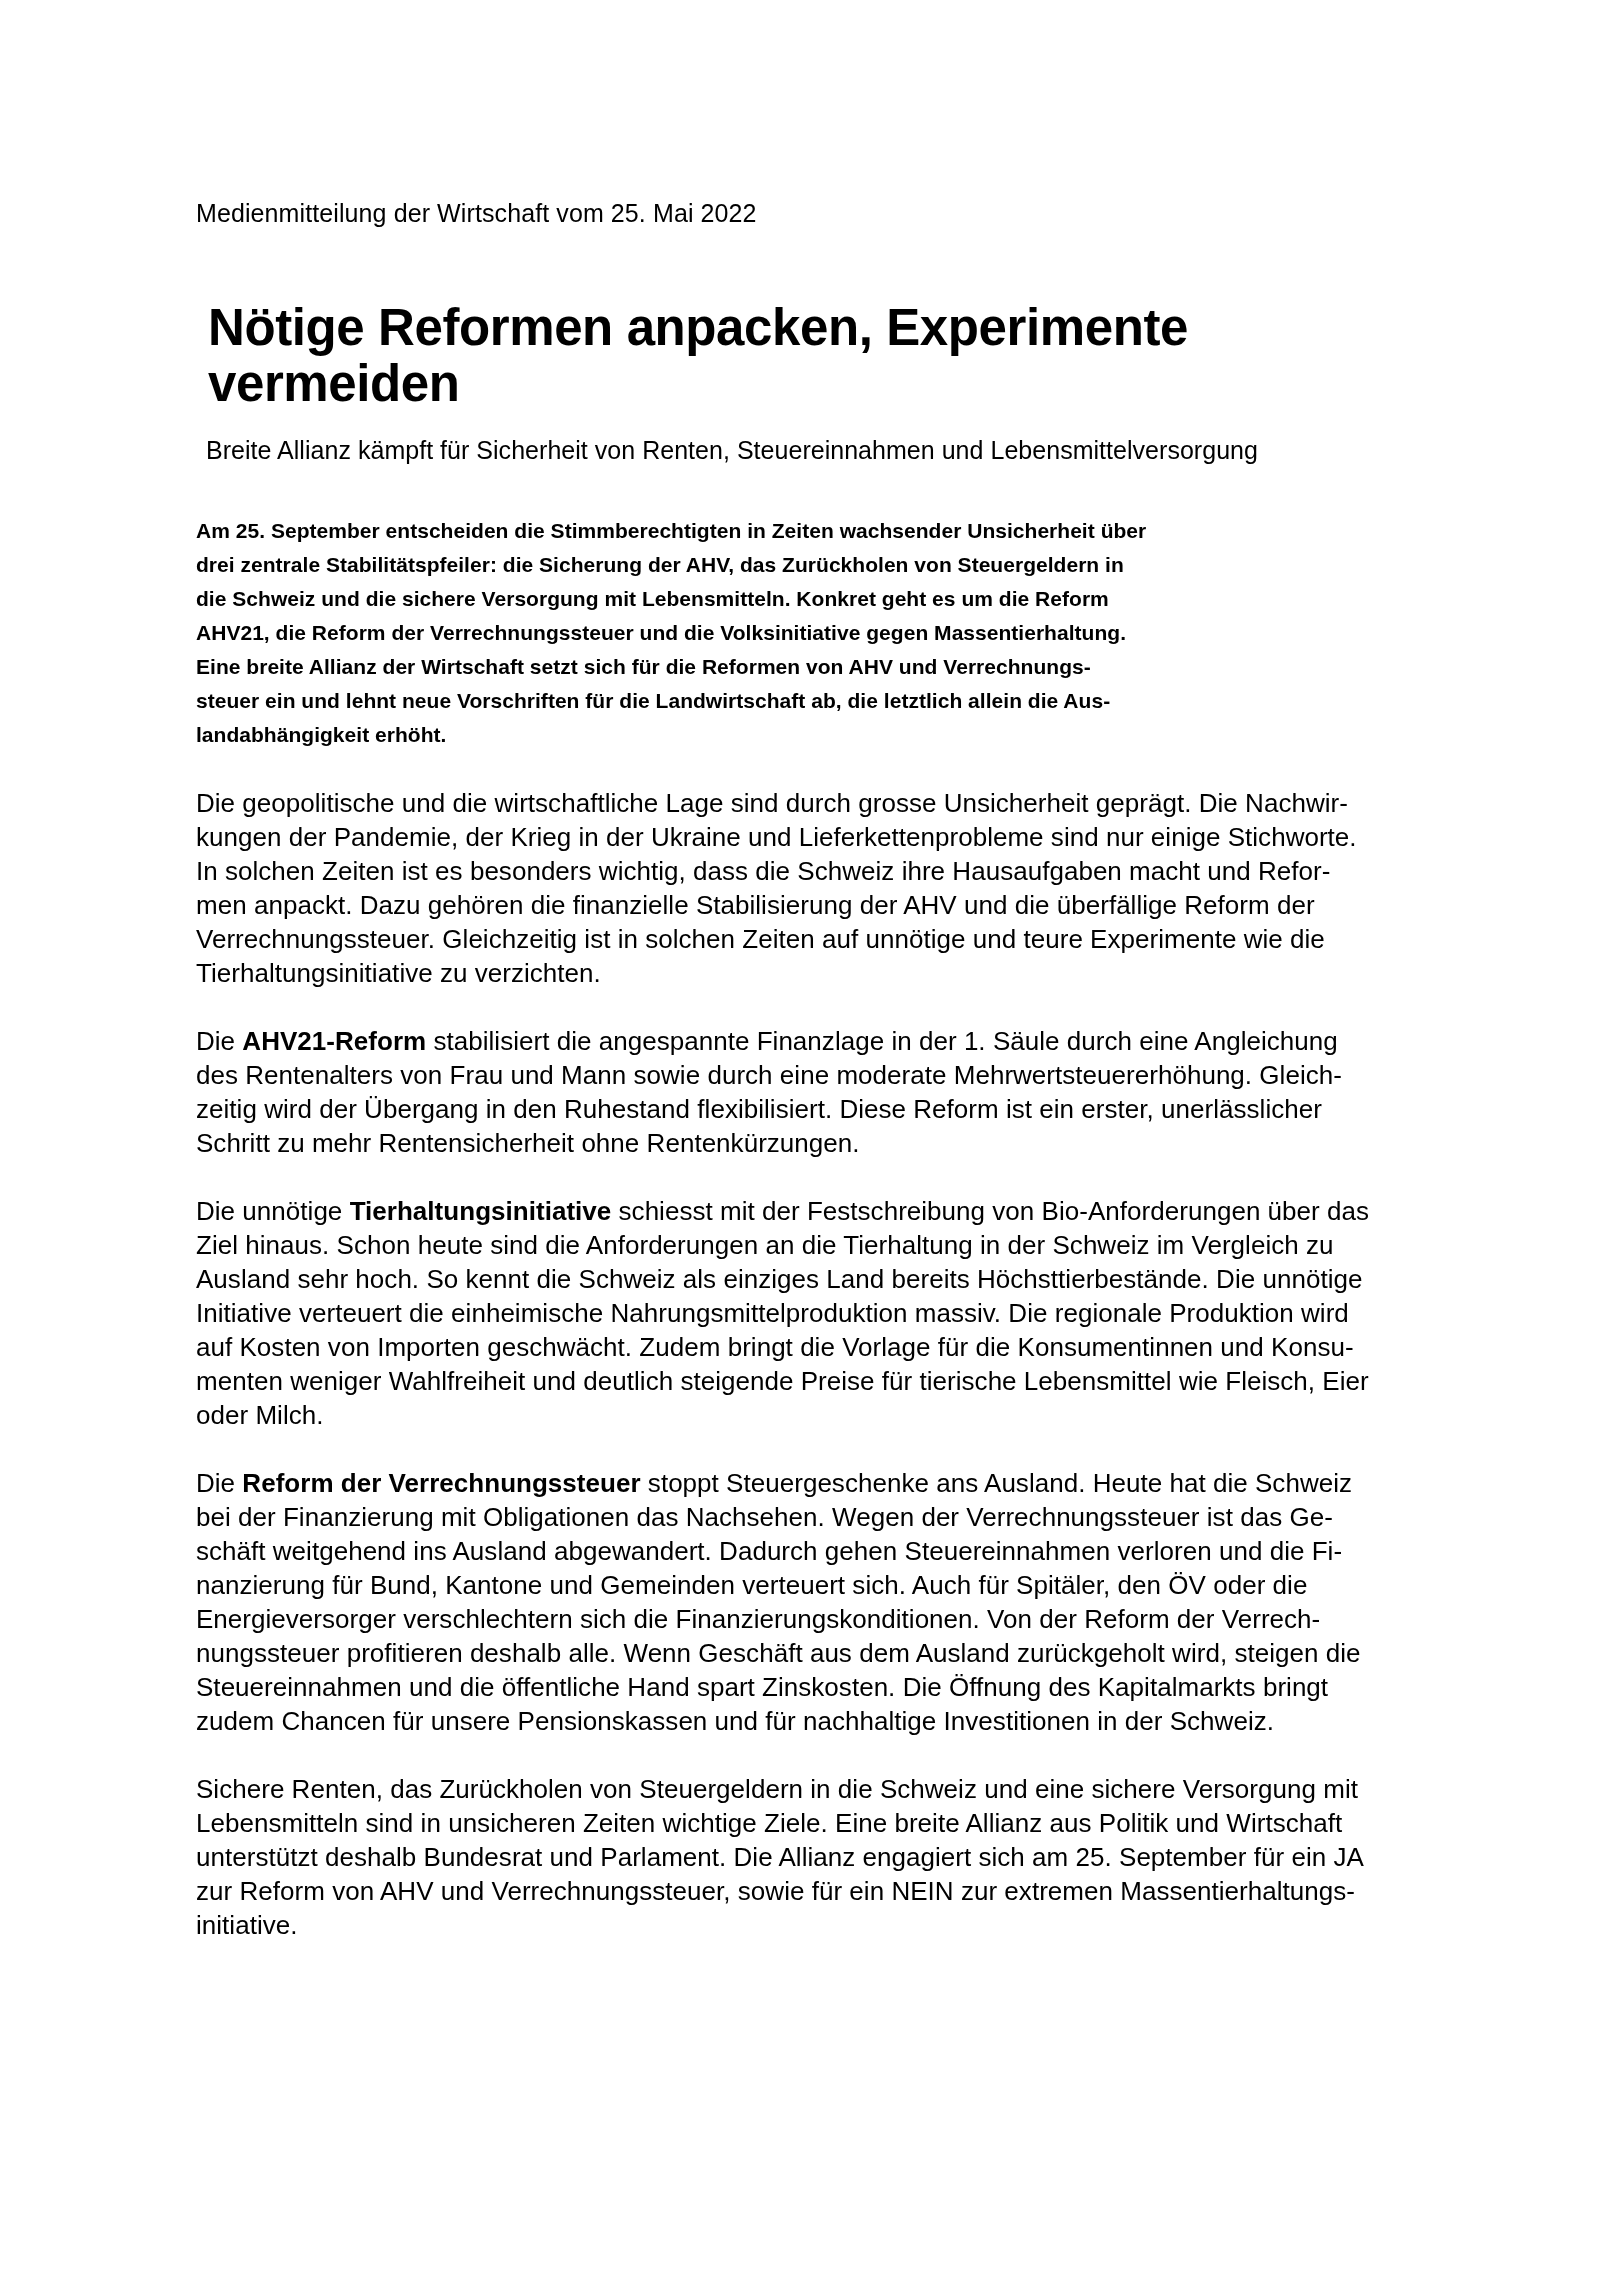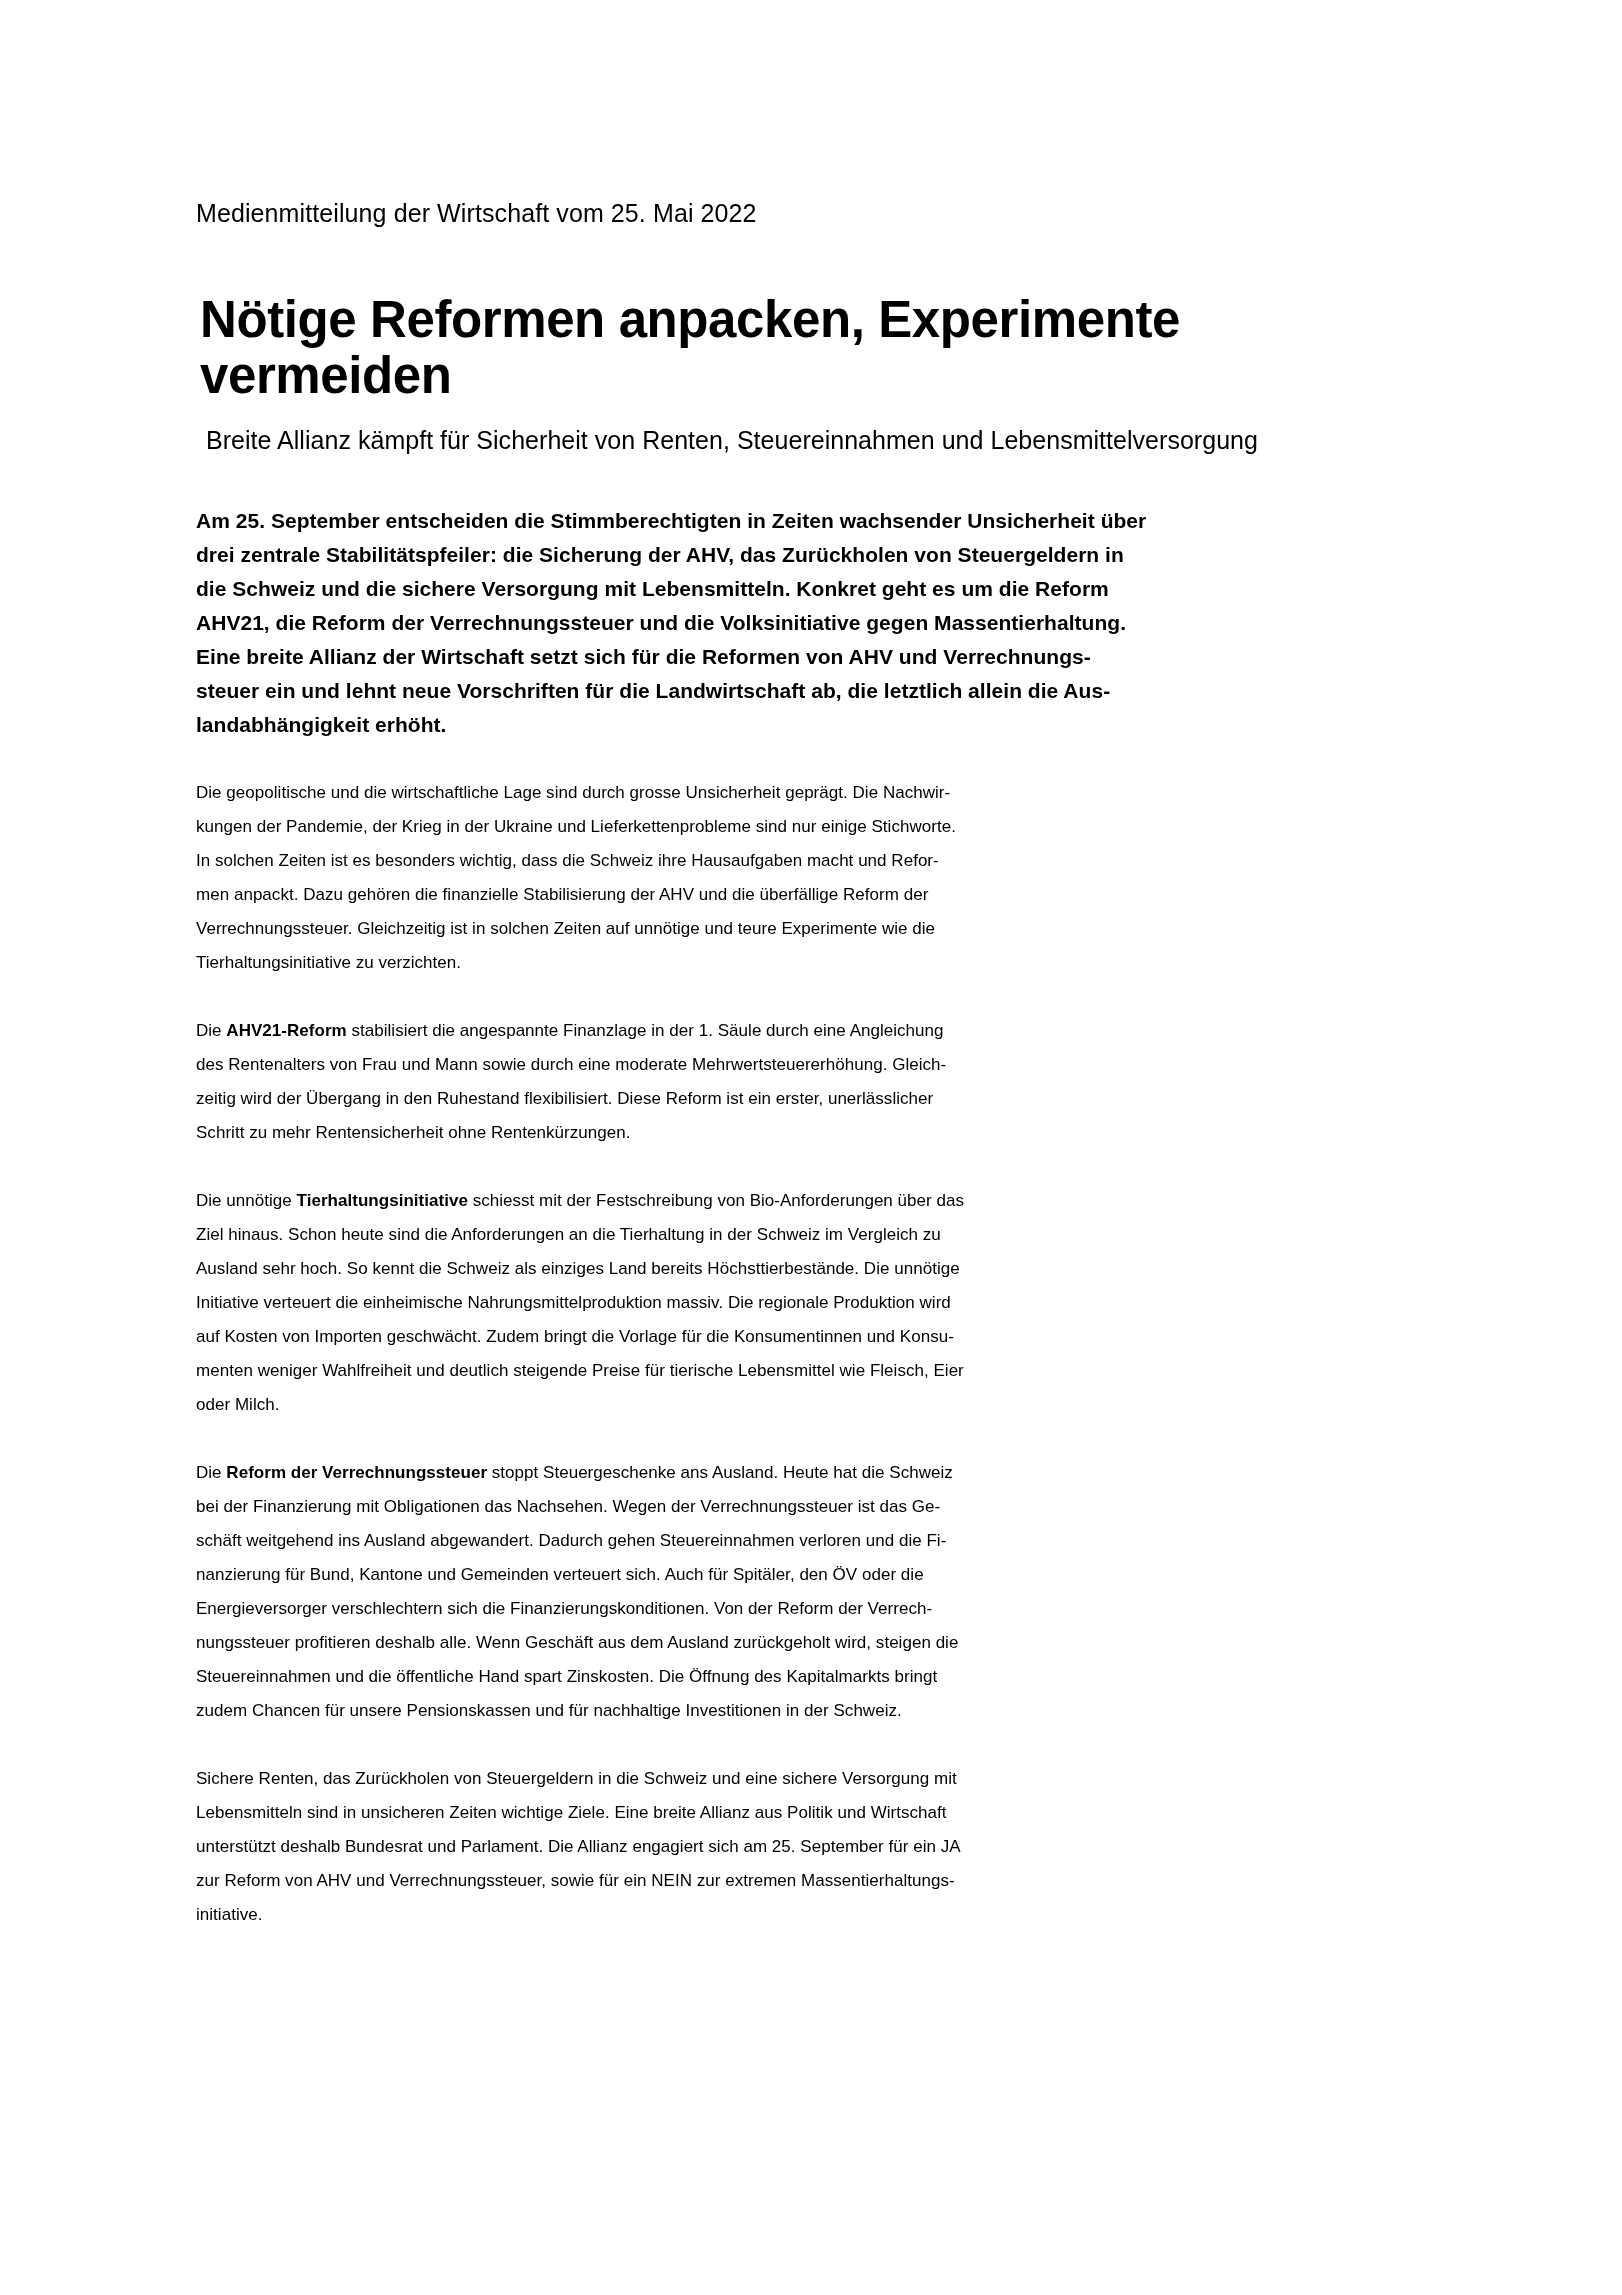--- a/index.html
+++ b/index.html
@@ -39,21 +39,21 @@
     letter-spacing: 0.1px;
     margin: 0;
   }
 
   
   .headline {
     font-size: 51px;
     line-height: 56px;
     font-weight: 700;
     letter-spacing: -0.4px;
-    margin: 4px;
+    margin: 12px;
     padding-top: 58px;
   }
 
   
   .subtitle {
     font-size: 25px;
     line-height: 34px;
     font-weight: 400;
     letter-spacing: 0.03px;
     margin: 10px;
@@ -66,21 +66,21 @@
     line-height: 34px;
     font-weight: 700;
     letter-spacing: 0.03px;
     margin: 0;
     padding-top: 37px;
     white-space: pre-line;
   }
 
   
   .body-par {
-    font-size: 17px;
+    font-size: 26px;
     line-height: 34px;
     font-weight: 400;
     letter-spacing: 0.03px;
     margin: 0;
     padding-top: 34px;
     white-space: pre-line;
   }
 
   .body-par b,
   .lead b {

